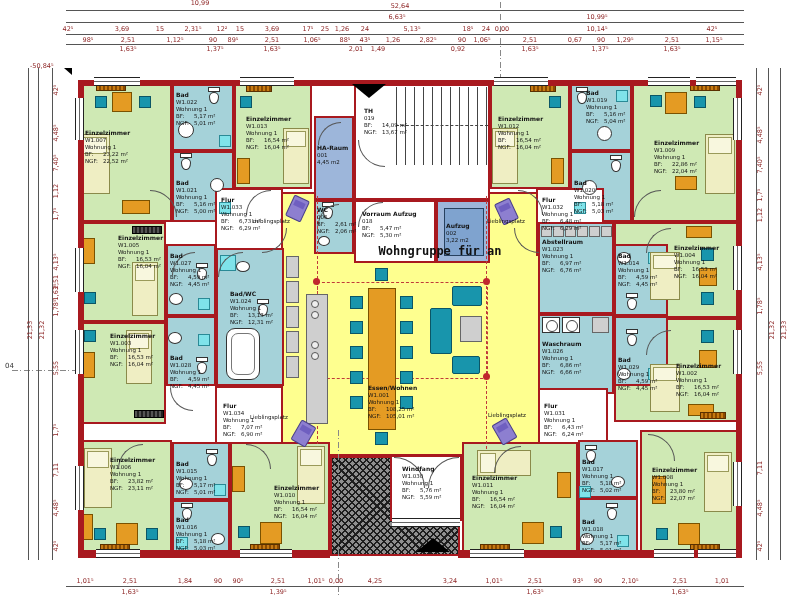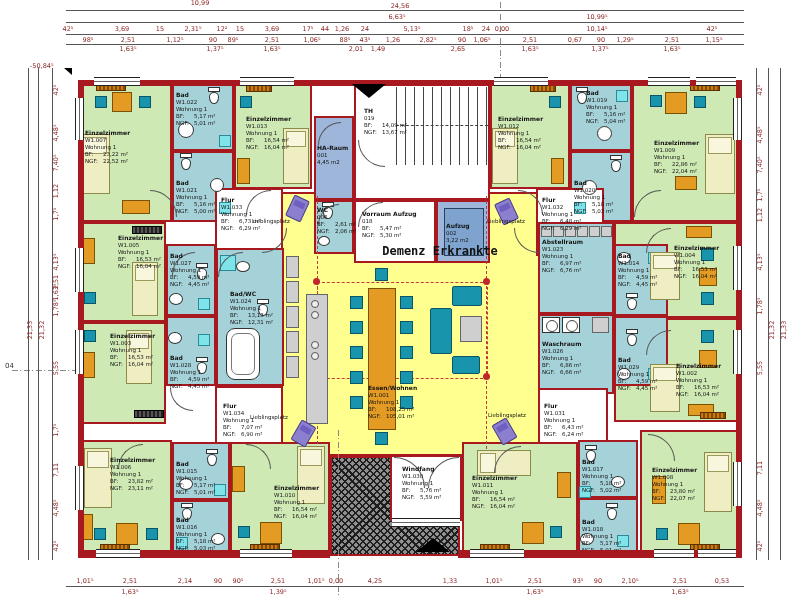--- a/index.html
+++ b/index.html
@@ -83,21 +83,21 @@
   <div class="rdot" style="left:313px;top:373px"></div>
   <div class="rdot" style="left:483px;top:373px"></div>
 
   <div class="stairs"></div>
   <div class="sdash"></div>
   <div class="elin"></div>
   <div class="tri-d" style="left:352px;top:84px"></div>
   <div class="tri-u" style="left:416px;top:538px"></div>
 
   <div id="title">
-    <div>Demenz Erkrankte</div>
+    <div>Wohngruppe für an</div>
   </div>
 
   <div id="lvl">-50,84⁵</div>
   <div id="lvlflag"></div>
   <div id="axis01">04</div>
 <div class="room f-y" style="left: 240px; top: 192px; width: 316px; height: 264px;"></div>
     <div class="rlabel" style="left: 368px; top: 384px;">
       <div class="nm">Essen/Wohnen</div>
       <div>W1.001</div>
       <div>Wohnung 1</div>
@@ -818,33 +818,33 @@
     <div class="dline" style="left: 66px; top: 22px; width: 678px; height: 1px;"></div>
     <div class="dline" style="left: 66px; top: 34px; width: 678px; height: 1px;"></div>
     <div class="dline" style="left: 66px; top: 44px; width: 678px; height: 1px;"></div>
     <div class="dline" style="left: 66px; top: 586px; width: 678px; height: 1px;"></div>
     <div class="dline" style="left: 28px; top: 68px; width: 1px; height: 492px;"></div>
     <div class="dline" style="left: 38px; top: 68px; width: 1px; height: 492px;"></div>
     <div class="dline" style="left: 52px; top: 68px; width: 1px; height: 492px;"></div>
     <div class="dline" style="left: 756px; top: 68px; width: 1px; height: 492px;"></div>
     <div class="dline" style="left: 768px; top: 68px; width: 1px; height: 492px;"></div>
     <div class="dline" style="left: 780px; top: 68px; width: 1px; height: 492px;"></div>
-    <div class="dim" style="left: 400px; top: 6px;">24,56</div>
+    <div class="dim" style="left: 400px; top: 6px;">52,64</div>
     <div class="dim" style="left: 200px; top: 3px;">10,99</div>
     <div class="dim" style="left: 397px; top: 17px;">6,63⁵</div>
     <div class="dim" style="left: 597px; top: 17px;">10,99⁵</div>
     <div class="dim" style="left: 68px; top: 29px;">42⁵</div>
     <div class="dim" style="left: 122px; top: 29px;">3,69</div>
     <div class="dim" style="left: 160px; top: 29px;">15</div>
     <div class="dim" style="left: 193px; top: 29px;">2,31⁵</div>
     <div class="dim" style="left: 222px; top: 29px;">12²</div>
     <div class="dim" style="left: 240px; top: 29px;">15</div>
     <div class="dim" style="left: 272px; top: 29px;">3,69</div>
     <div class="dim" style="left: 308px; top: 29px;">17⁵</div>
-    <div class="dim" style="left: 325px; top: 29px;">44</div>
+    <div class="dim" style="left: 325px; top: 29px;">25</div>
     <div class="dim" style="left: 342px; top: 29px;">1,26</div>
     <div class="dim" style="left: 365px; top: 29px;">24</div>
     <div class="dim" style="left: 412px; top: 29px;">5,13⁵</div>
     <div class="dim" style="left: 468px; top: 29px;">18⁵</div>
     <div class="dim" style="left: 486px; top: 29px;">24</div>
     <div class="dim" style="left: 502px; top: 29px;">0,00</div>
     <div class="dim" style="left: 597px; top: 29px;">10,14⁵</div>
     <div class="dim" style="left: 712px; top: 29px;">42⁵</div>
     <div class="dim" style="left: 88px; top: 40px;">98⁵</div>
     <div class="dim" style="left: 128px; top: 40px;">2,51</div>
@@ -863,41 +863,41 @@
     <div class="dim" style="left: 575px; top: 40px;">0,67</div>
     <div class="dim" style="left: 601px; top: 40px;">90</div>
     <div class="dim" style="left: 625px; top: 40px;">1,29⁵</div>
     <div class="dim" style="left: 672px; top: 40px;">2,51</div>
     <div class="dim" style="left: 714px; top: 40px;">1,15⁵</div>
     <div class="dim" style="left: 128px; top: 49px;">1,63⁵</div>
     <div class="dim" style="left: 215px; top: 49px;">1,37⁵</div>
     <div class="dim" style="left: 272px; top: 49px;">1,63⁵</div>
     <div class="dim" style="left: 356px; top: 49px;">2,01</div>
     <div class="dim" style="left: 378px; top: 49px;">1,49</div>
-    <div class="dim" style="left: 458px; top: 49px;">2,65</div>
+    <div class="dim" style="left: 458px; top: 49px;">0,92</div>
     <div class="dim" style="left: 530px; top: 49px;">1,63⁵</div>
     <div class="dim" style="left: 600px; top: 49px;">1,37⁵</div>
     <div class="dim" style="left: 672px; top: 49px;">1,63⁵</div>
     <div class="dim" style="left: 85px; top: 581px;">1,01⁵</div>
     <div class="dim" style="left: 130px; top: 581px;">2,51</div>
-    <div class="dim" style="left: 185px; top: 581px;">2,14</div>
+    <div class="dim" style="left: 185px; top: 581px;">1,84</div>
     <div class="dim" style="left: 218px; top: 581px;">90</div>
     <div class="dim" style="left: 238px; top: 581px;">90⁵</div>
     <div class="dim" style="left: 278px; top: 581px;">2,51</div>
     <div class="dim" style="left: 316px; top: 581px;">1,01⁵</div>
     <div class="dim" style="left: 336px; top: 581px;">0,00</div>
     <div class="dim" style="left: 375px; top: 581px;">4,25</div>
-    <div class="dim" style="left: 450px; top: 581px;">1,33</div>
+    <div class="dim" style="left: 450px; top: 581px;">3,24</div>
     <div class="dim" style="left: 494px; top: 581px;">1,01⁵</div>
     <div class="dim" style="left: 535px; top: 581px;">2,51</div>
     <div class="dim" style="left: 578px; top: 581px;">93⁵</div>
     <div class="dim" style="left: 598px; top: 581px;">90</div>
     <div class="dim" style="left: 630px; top: 581px;">2,10⁵</div>
     <div class="dim" style="left: 680px; top: 581px;">2,51</div>
-    <div class="dim" style="left: 722px; top: 581px;">0,53</div>
+    <div class="dim" style="left: 722px; top: 581px;">1,01</div>
     <div class="dim" style="left: 130px; top: 592px;">1,63⁵</div>
     <div class="dim" style="left: 278px; top: 592px;">1,39⁵</div>
     <div class="dim" style="left: 535px; top: 592px;">1,63⁵</div>
     <div class="dim" style="left: 680px; top: 592px;">1,63⁵</div>
     <div class="dim dimv" style="left: 30px; top: 330px;">21,33</div>
     <div class="dim dimv" style="left: 42px; top: 330px;">21,32</div>
     <div class="dim dimv" style="left: 56px; top: 90px;">42⁵</div>
     <div class="dim dimv" style="left: 56px; top: 133px;">4,48⁵</div>
     <div class="dim dimv" style="left: 56px; top: 163px;">7,40⁵</div>
     <div class="dim dimv" style="left: 56px; top: 191px;">1,12</div>

